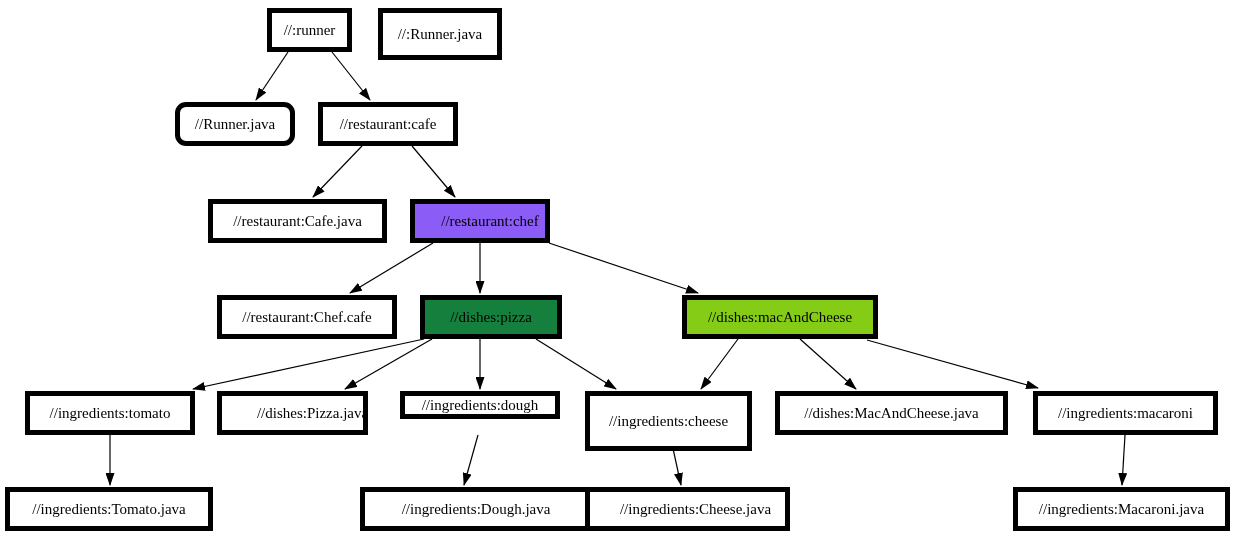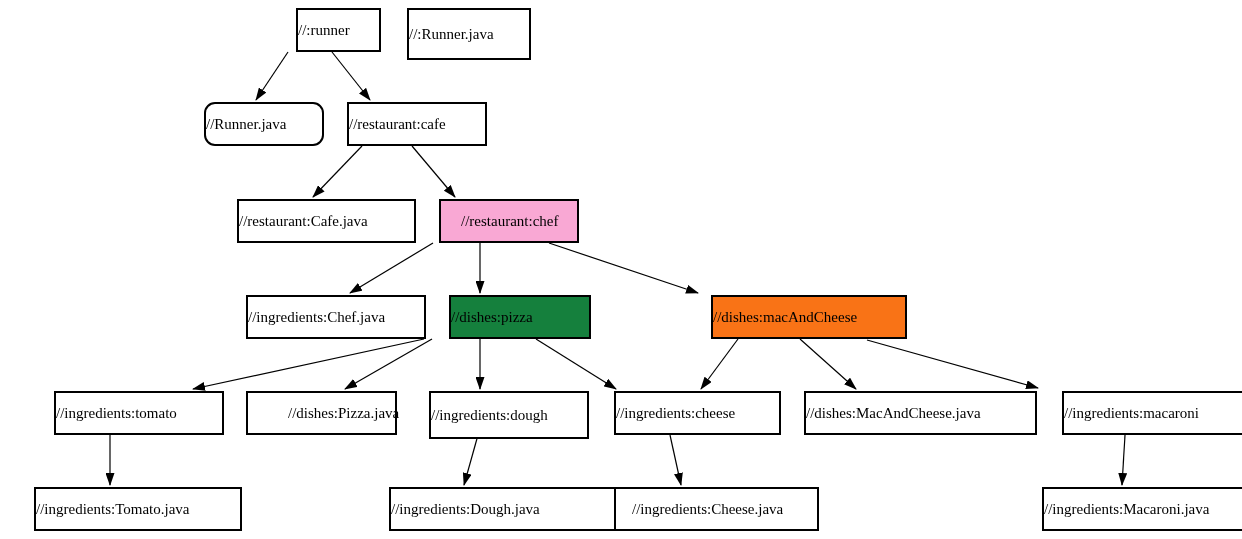--- a/index.html
+++ b/index.html
@@ -19,27 +19,26 @@
     position: absolute;
     left: 0;
     top: 0;
     width: 1242px;
     height: 539px;
     pointer-events: none;
   }
   .node {
     position: absolute;
     box-sizing: border-box;
-    border: 2px solid #4d7c0f;
+    border: 5px solid #4d7c0f;
     background: #ffffff;
     display: flex;
     align-items: center;
-    justify-content: flex-start;
+    justify-content: center;
     white-space: nowrap;
-    margin-left: 29px;
   }
   .node span {
     font-size: 15px;
     color: #000000;
     line-height: 1;
   }
 </style>
 </head>
 <body>
 
@@ -80,42 +79,42 @@
       </div>
       <div class="node" style="left: 175px; top: 102px; width: 120px; height: 44px; border-color: rgb(0, 0, 0); background: rgb(255, 255, 255); border-radius: 11px;">
         <span style="color: rgb(0, 0, 0);">//Runner.java</span>
       </div>
       <div class="node" style="left: 318px; top: 102px; width: 140px; height: 44px; border-color: rgb(0, 0, 0); background: rgb(255, 255, 255);">
         <span style="color: rgb(0, 0, 0);">//restaurant:cafe</span>
       </div>
       <div class="node" style="left: 208px; top: 199px; width: 179px; height: 44px; border-color: rgb(0, 0, 0); background: rgb(255, 255, 255);">
         <span style="color: rgb(0, 0, 0);">//restaurant:Cafe.java</span>
       </div>
-      <div class="node" style="left: 410px; top: 199px; width: 140px; height: 44px; border-color: rgb(0, 0, 0); background: #f9a8d4; padding-left: 20px;">
+      <div class="node" style="left: 410px; top: 199px; width: 140px; height: 44px; border-color: rgb(0, 0, 0); background: #8b5cf6; padding-left: 20px;">
         <span style="color: rgb(0, 0, 0);">//restaurant:chef</span>
       </div>
       <div class="node" style="left: 217px; top: 295px; width: 180px; height: 44px; border-color: rgb(0, 0, 0); background: rgb(255, 255, 255);">
-        <span style="color: rgb(0, 0, 0);">//ingredients:Chef.java</span>
+        <span style="color: rgb(0, 0, 0);">//restaurant:Chef.cafe</span>
       </div>
       <div class="node" style="left: 420px; top: 295px; width: 142px; height: 44px; border-color: rgb(0, 0, 0); background: #15803d;">
         <span style="color: rgb(0, 0, 0);">//dishes:pizza</span>
       </div>
-      <div class="node" style="left: 682px; top: 295px; width: 196px; height: 44px; border-color: rgb(0, 0, 0); background: #f97316;">
+      <div class="node" style="left: 682px; top: 295px; width: 196px; height: 44px; border-color: rgb(0, 0, 0); background: #84cc16;">
         <span style="color: rgb(0, 0, 0);">//dishes:macAndCheese</span>
       </div>
       <div class="node" style="left: 25px; top: 391px; width: 170px; height: 44px; border-color: rgb(0, 0, 0); background: rgb(255, 255, 255);">
         <span style="color: rgb(0, 0, 0);">//ingredients:tomato</span>
       </div>
       <div class="node" style="left: 217px; top: 391px; width: 151px; height: 44px; border-color: rgb(0, 0, 0); background: rgb(255, 255, 255); padding-left: 40px;">
         <span style="color: rgb(0, 0, 0);">//dishes:Pizza.java</span>
       </div>
-      <div class="node" style="left: 400px; top: 391px; width: 160px; height: 48px; border-color: rgb(0, 0, 0); background: rgb(255, 255, 255);">
+      <div class="node" style="left: 400px; top: 391px; width: 160px; height: 28px; border-color: rgb(0, 0, 0); background: rgb(255, 255, 255);">
         <span style="color: rgb(0, 0, 0);">//ingredients:dough</span>
       </div>
-      <div class="node" style="left: 585px; top: 391px; width: 167px; height: 44px; border-color: rgb(0, 0, 0); background: rgb(255, 255, 255);">
+      <div class="node" style="left: 585px; top: 391px; width: 167px; height: 60px; border-color: rgb(0, 0, 0); background: rgb(255, 255, 255);">
         <span style="color: rgb(0, 0, 0);">//ingredients:cheese</span>
       </div>
       <div class="node" style="left: 775px; top: 391px; width: 233px; height: 44px; border-color: rgb(0, 0, 0); background: rgb(255, 255, 255);">
         <span style="color: rgb(0, 0, 0);">//dishes:MacAndCheese.java</span>
       </div>
       <div class="node" style="left: 1033px; top: 391px; width: 185px; height: 44px; border-color: rgb(0, 0, 0); background: rgb(255, 255, 255);">
         <span style="color: rgb(0, 0, 0);">//ingredients:macaroni</span>
       </div>
       <div class="node" style="left: 5px; top: 487px; width: 208px; height: 44px; border-color: rgb(0, 0, 0); background: rgb(255, 255, 255);">
         <span style="color: rgb(0, 0, 0);">//ingredients:Tomato.java</span>

